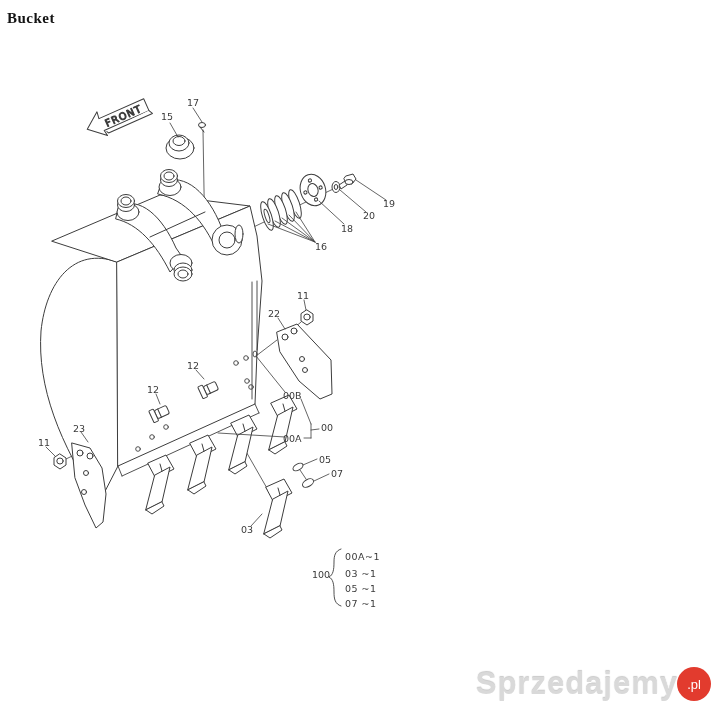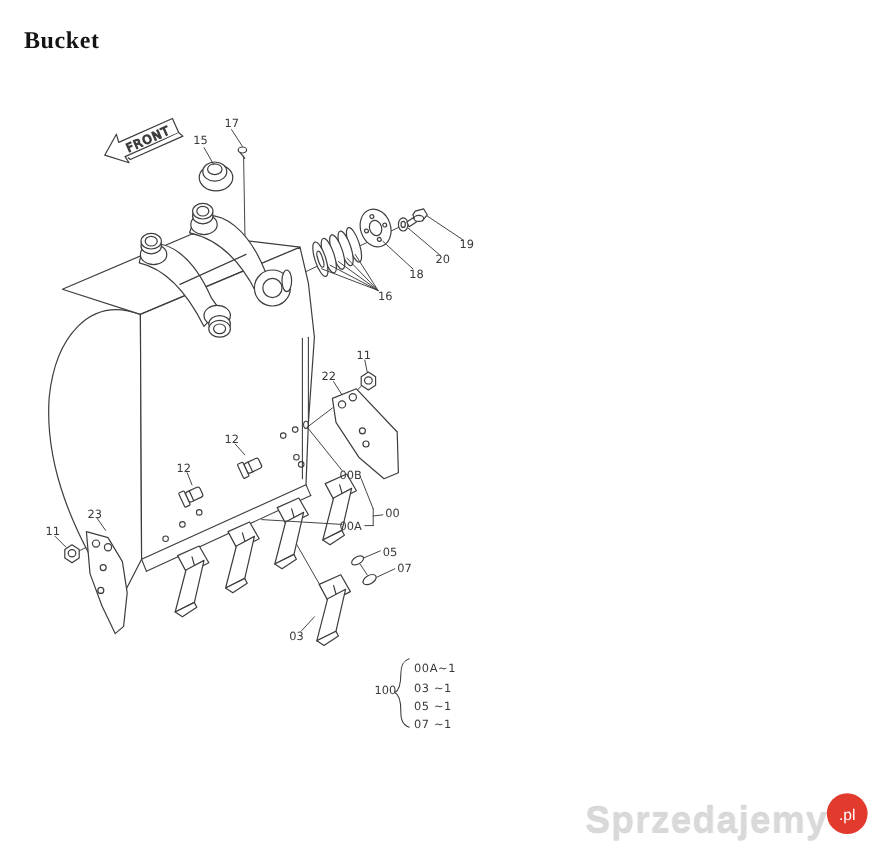--- a/index.html
+++ b/index.html
@@ -1,34 +1,34 @@
 <!DOCTYPE html>
 <html><head>
 <meta charset="utf-8">
 <style>
   html,body{margin:0;padding:0;}
   body{
     width:727px;height:715px;position:relative;background:#ffffff;
     font-family:"Liberation Sans", sans-serif;overflow:hidden;
   }
   .page-title{
-    position:absolute;left:7px;top:10px;margin:13px;
+    position:absolute;left:7px;top:10px;margin:0;
     font-family:"Liberation Serif", serif;
-    font-weight:bold;font-size:20px;color:#141414;letter-spacing:0.5px;
+    font-weight:bold;font-size:15px;color:#141414;letter-spacing:0.5px;
   }
   svg.diagram{position:absolute;left:0;top:0;}
   svg text{
     font-family:"DejaVu Sans", sans-serif;
     font-size:9.5px;fill:#3a3a3a;
   }
   svg text.front-text{font-size:10px;letter-spacing:1px;fill:#3a3a3a;}
   svg text.legend-item{font-size:9.5px;letter-spacing:0.5px;}
   .watermark{
-    position:absolute;right:4px;bottom:14px;
-    display:flex;align-items:center;pointer-events:none;
+    position:absolute;right:16px;bottom:14px;
+    display:flex;align-items:flex-end;pointer-events:none;
   }
   .wm-text{
     color:#d9d9d9;font-weight:bold;font-size:31px;line-height:34px;
     letter-spacing:1px;text-shadow:0 1px 0 #ffffff, 0 -1px 1px #c9c9c9;
     margin-top:10px;
   }
   .wm-badge{
     width:34px;height:34px;border-radius:50%;background:#e23b2e;
     color:#ffffff;font-weight:normal;font-size:13px;
     display:flex;align-items:center;justify-content:center;

